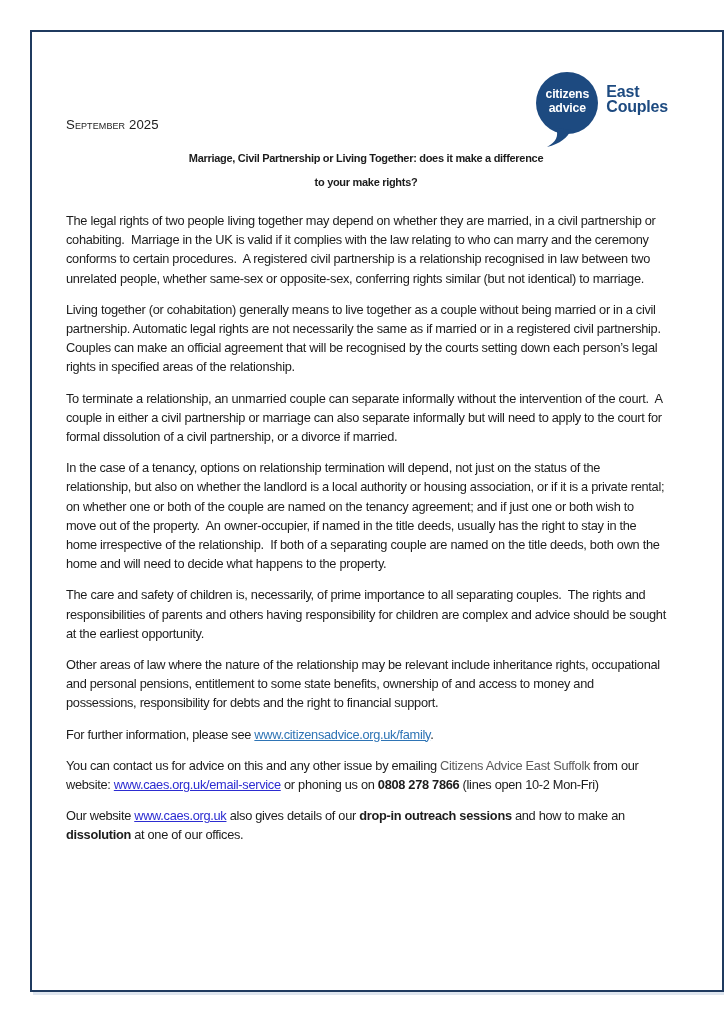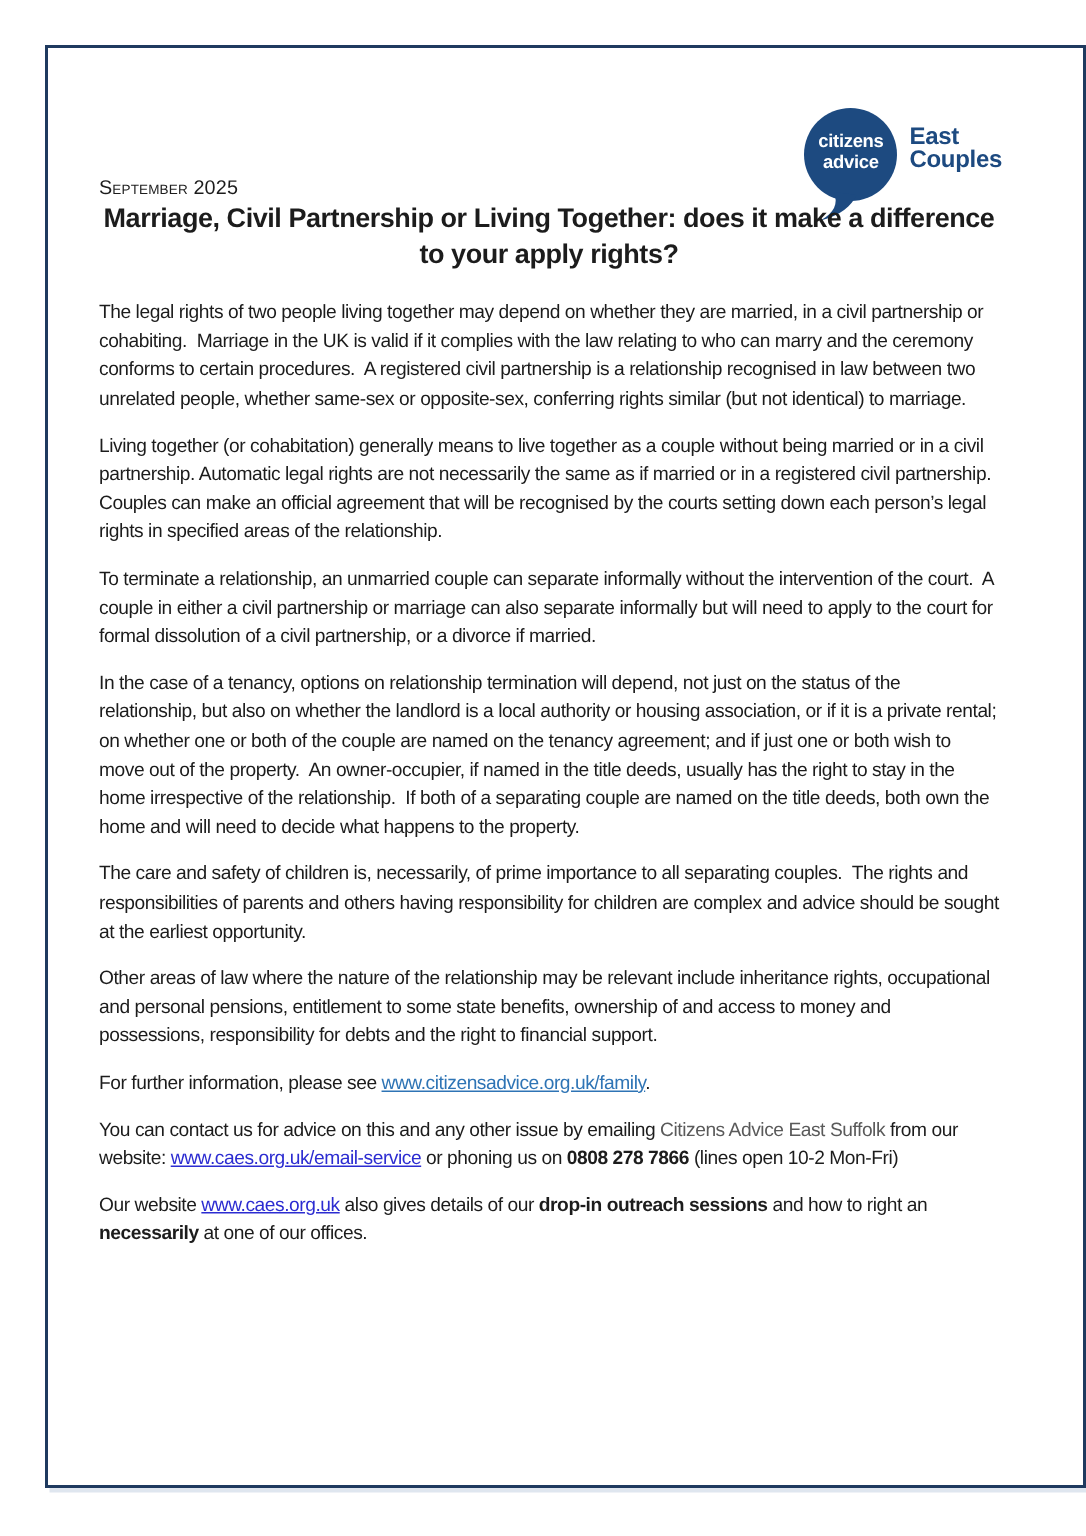--- a/index.html
+++ b/index.html
@@ -53,23 +53,24 @@
     position:absolute;
     left:66px;top:0;width:600px;
   }
   .date{
     margin-top:116px;
     font-variant:small-caps;
     font-size:13.2px;line-height:17px;
     letter-spacing:0.1px;
   }
   .title{
+    margin-top:13px;
     text-align:center;
     font-weight:700;
-    font-size:18px;line-height:24px;
+    font-size:11px;line-height:24px;
     letter-spacing:-0.3px;
   }
   .body{margin-top:17px;}
   p.para{
     margin:0 0 12px 0;
     font-size:12.8px;line-height:19.2px;
     letter-spacing:-0.3px;
     white-space:pre-wrap;
   }
   .plain{color:var(--text);text-align:right;}
@@ -99,27 +100,27 @@
     <div class="region-text">
       <div>East</div>
       <div>Couples</div>
     </div>
   </div>
 
   <div class="content">
     <div class="date">September 2025</div>
     <div class="title">
       <div>Marriage, Civil Partnership or Living Together: does it make a difference</div>
-      <div>to your apply rights?</div>
+      <div>to your make rights?</div>
     </div>
     <div class="body">
         <p class="para"><span class="plain">The legal rights of two people living together may depend on whether they are married, in a civil partnership or cohabiting.  Marriage in the UK is valid if it complies with the law relating to who can marry and the ceremony conforms to certain procedures.  A registered civil partnership is a relationship recognised in law between two unrelated people, whether same-sex or opposite-sex, conferring rights similar (but not identical) to marriage.</span></p>
         <p class="para"><span class="plain">Living together (or cohabitation) generally means to live together as a couple without being married or in a civil partnership. Automatic legal rights are not necessarily the same as if married or in a registered civil partnership.  Couples can make an official agreement that will be recognised by the courts setting down each person’s legal rights in specified areas of the relationship.</span></p>
         <p class="para"><span class="plain">To terminate a relationship, an unmarried couple can separate informally without the intervention of the court.  A couple in either a civil partnership or marriage can also separate informally but will need to apply to the court for formal dissolution of a civil partnership, or a divorce if married.</span></p>
         <p class="para"><span class="plain">In the case of a tenancy, options on relationship termination will depend, not just on the status of the relationship, but also on whether the landlord is a local authority or housing association, or if it is a private rental; on whether one or both of the couple are named on the tenancy agreement; and if just one or both wish to move out of the property.  An owner-occupier, if named in the title deeds, usually has the right to stay in the home irrespective of the relationship.  If both of a separating couple are named on the title deeds, both own the home and will need to decide what happens to the property.</span></p>
         <p class="para"><span class="plain">The care and safety of children is, necessarily, of prime importance to all separating couples.  The rights and responsibilities of parents and others having responsibility for children are complex and advice should be sought at the earliest opportunity.</span></p>
         <p class="para"><span class="plain">Other areas of law where the nature of the relationship may be relevant include inheritance rights, occupational and personal pensions, entitlement to some state benefits, ownership of and access to money and possessions, responsibility for debts and the right to financial support.</span></p>
         <p class="para"><span class="plain">For further information, please see </span><a href="#" class="link steel">www.citizensadvice.org.uk/family</a><span class="plain">.</span></p>
         <p class="para"><span class="plain">You can contact us for advice on this and any other issue by emailing </span><span class="muted">Citizens Advice East Suffolk</span><span class="plain"> from our website: </span><a href="#" class="link indigo">www.caes.org.uk/email-service</a><span class="plain"> or phoning us on </span><span class="bold">0808 278 7866</span><span class="plain"> (lines open 10-2 Mon-Fri)</span></p>
-        <p class="para"><span class="plain">Our website </span><a href="#" class="link indigo">www.caes.org.uk</a><span class="plain"> also gives details of our </span><span class="bold">drop-in outreach sessions</span><span class="plain"> and how to right an </span><span class="bold">necessarily</span><span class="plain"> at one of our offices.</span></p>
+        <p class="para"><span class="plain">Our website </span><a href="#" class="link indigo">www.caes.org.uk</a><span class="plain"> also gives details of our </span><span class="bold">drop-in outreach sessions</span><span class="plain"> and how to make an </span><span class="bold">dissolution</span><span class="plain"> at one of our offices.</span></p>
       </div>
   </div>
 </div>
 
 </body></html>

